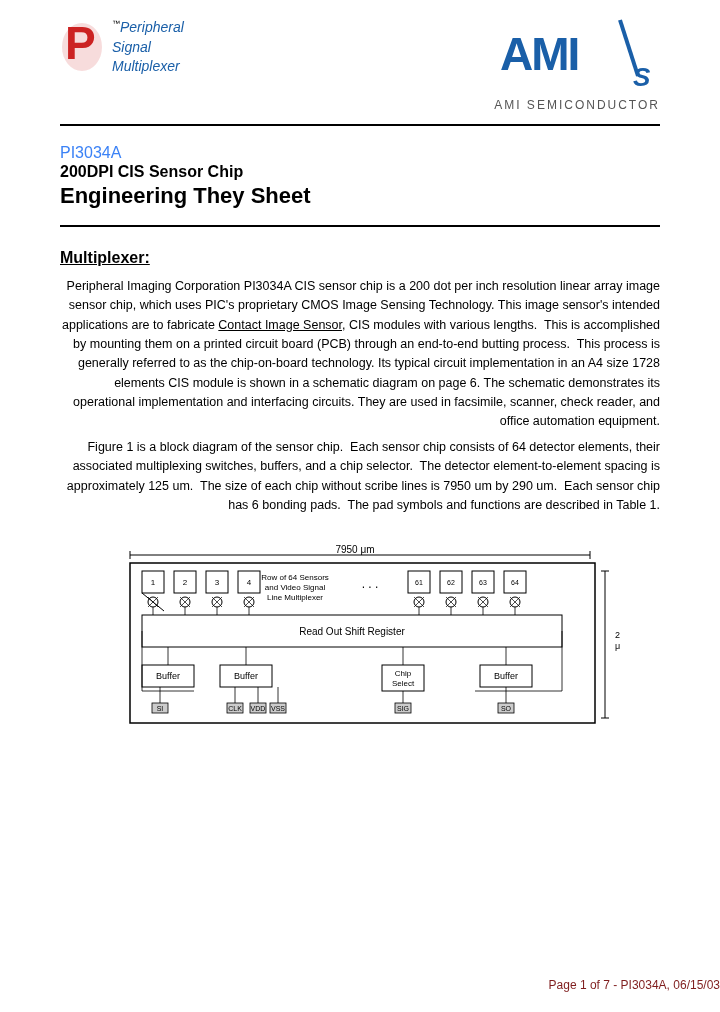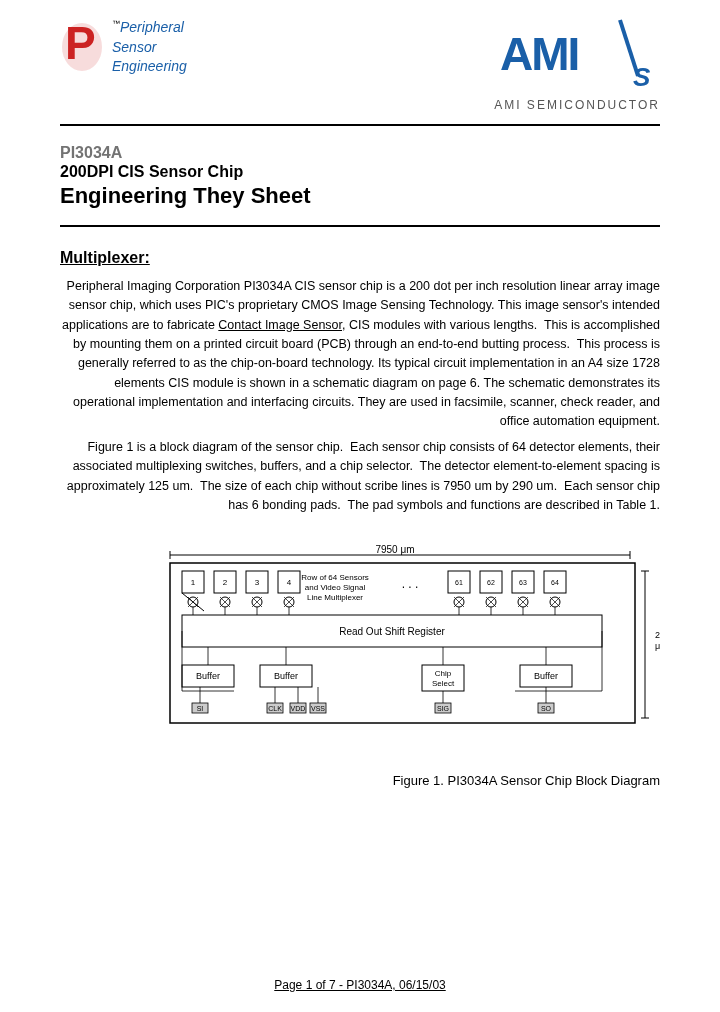--- a/index.html
+++ b/index.html
@@ -66,22 +66,22 @@
       border-top: 2px solid #000;
       margin: 8px 0;
     }
 
     
     .title-block {
       padding: 10px 0 8px 0;
     }
     .title-model {
       font-size: 16px;
-      font-weight: bold;
-      color: #737373;
+      font-weight: normal;
+      color: #3b82f6;
     }
     .title-name {
       font-size: 16px;
       font-weight: bold;
       color: #000;
       line-height: 1.3;
     }
     .title-type {
       font-size: 22px;
       font-weight: bold;
@@ -106,21 +106,21 @@
     }
     .body-text .underline {
       text-decoration: underline;
     }
 
     
     .diagram-area {
       margin-top: 28px;
       display: flex;
       flex-direction: column;
-      align-items: flex-end;
+      align-items: center;
     }
     .diagram-container {
       position: relative;
       width: 520px;
       height: 220px;
     }
     .diagram-caption {
       font-size: 13px;
       text-align: center;
       margin-top: 10px;
@@ -132,45 +132,44 @@
       width: 520px;
       height: 220px;
     }
 
     
     .footer {
       position: absolute;
       bottom: 20px;
       left: 0;
       right: 0;
-      text-align: center;
+      text-align: right;
       font-size: 12px;
-      color: #000000;
-      text-decoration: underline;
+      color: #7f1d1d;
     }
   </style>
 </head>
 <body>
 
 <div class="page">
 
   <div class="header-logos">
 
     <div class="pic-logo">
       <div class="pic-icon">
         <svg width="44" height="52" viewBox="0 0 44 52">
 
           <ellipse cx="22" cy="26" rx="20" ry="24" fill="#cc1111" opacity="0.15"></ellipse>
           <text x="5" y="38" font-size="46" font-weight="900" fill="#cc2222" font-family="Arial">P</text>
         </svg>
       </div>
       <div class="pic-text">
         <span class="tm">™</span><span>Peripheral</span><br>
-        <span>Sensor</span><br>
-        <span>Engineering</span>
+        <span>Signal</span><br>
+        <span>Multiplexer</span>
       </div>
     </div>
 
     <div class="ami-logo">
       <div style="position:relative; display:inline-block;">
         <svg width="170" height="75" viewBox="0 0 170 75">
 
           <text x="10" y="52" font-size="46" font-weight="900" fill="#1a5fa8" font-family="Arial" letter-spacing="-2">AMI</text>
 
           <line x1="130" y1="2" x2="148" y2="58" stroke="#1a5fa8" stroke-width="4"></line>
@@ -339,20 +338,19 @@
         <line x1="303" y1="148" x2="303" y2="160" stroke="#000" stroke-width="0.8"></line>
         <rect x="295" y="160" width="16" height="10" fill="#ccc" stroke="#000" stroke-width="0.8"></rect>
         <text x="303" y="168" text-anchor="middle" font-size="7">SIG</text>
 
         <line x1="406" y1="144" x2="406" y2="160" stroke="#000" stroke-width="0.8"></line>
         <rect x="398" y="160" width="16" height="10" fill="#ccc" stroke="#000" stroke-width="0.8"></rect>
         <text x="406" y="168" text-anchor="middle" font-size="7">SO</text>
 
       </svg>
     </div>
-    <div class="diagram-caption">Figure 1. PI3034A Sensor Chip Block Diagram</div>
   </div>
 
   <div class="footer">
     <span>Page 1 of 7 - PI3034A, 06/15/03</span>
   </div>
 
 </div>
 
 </body></html>

